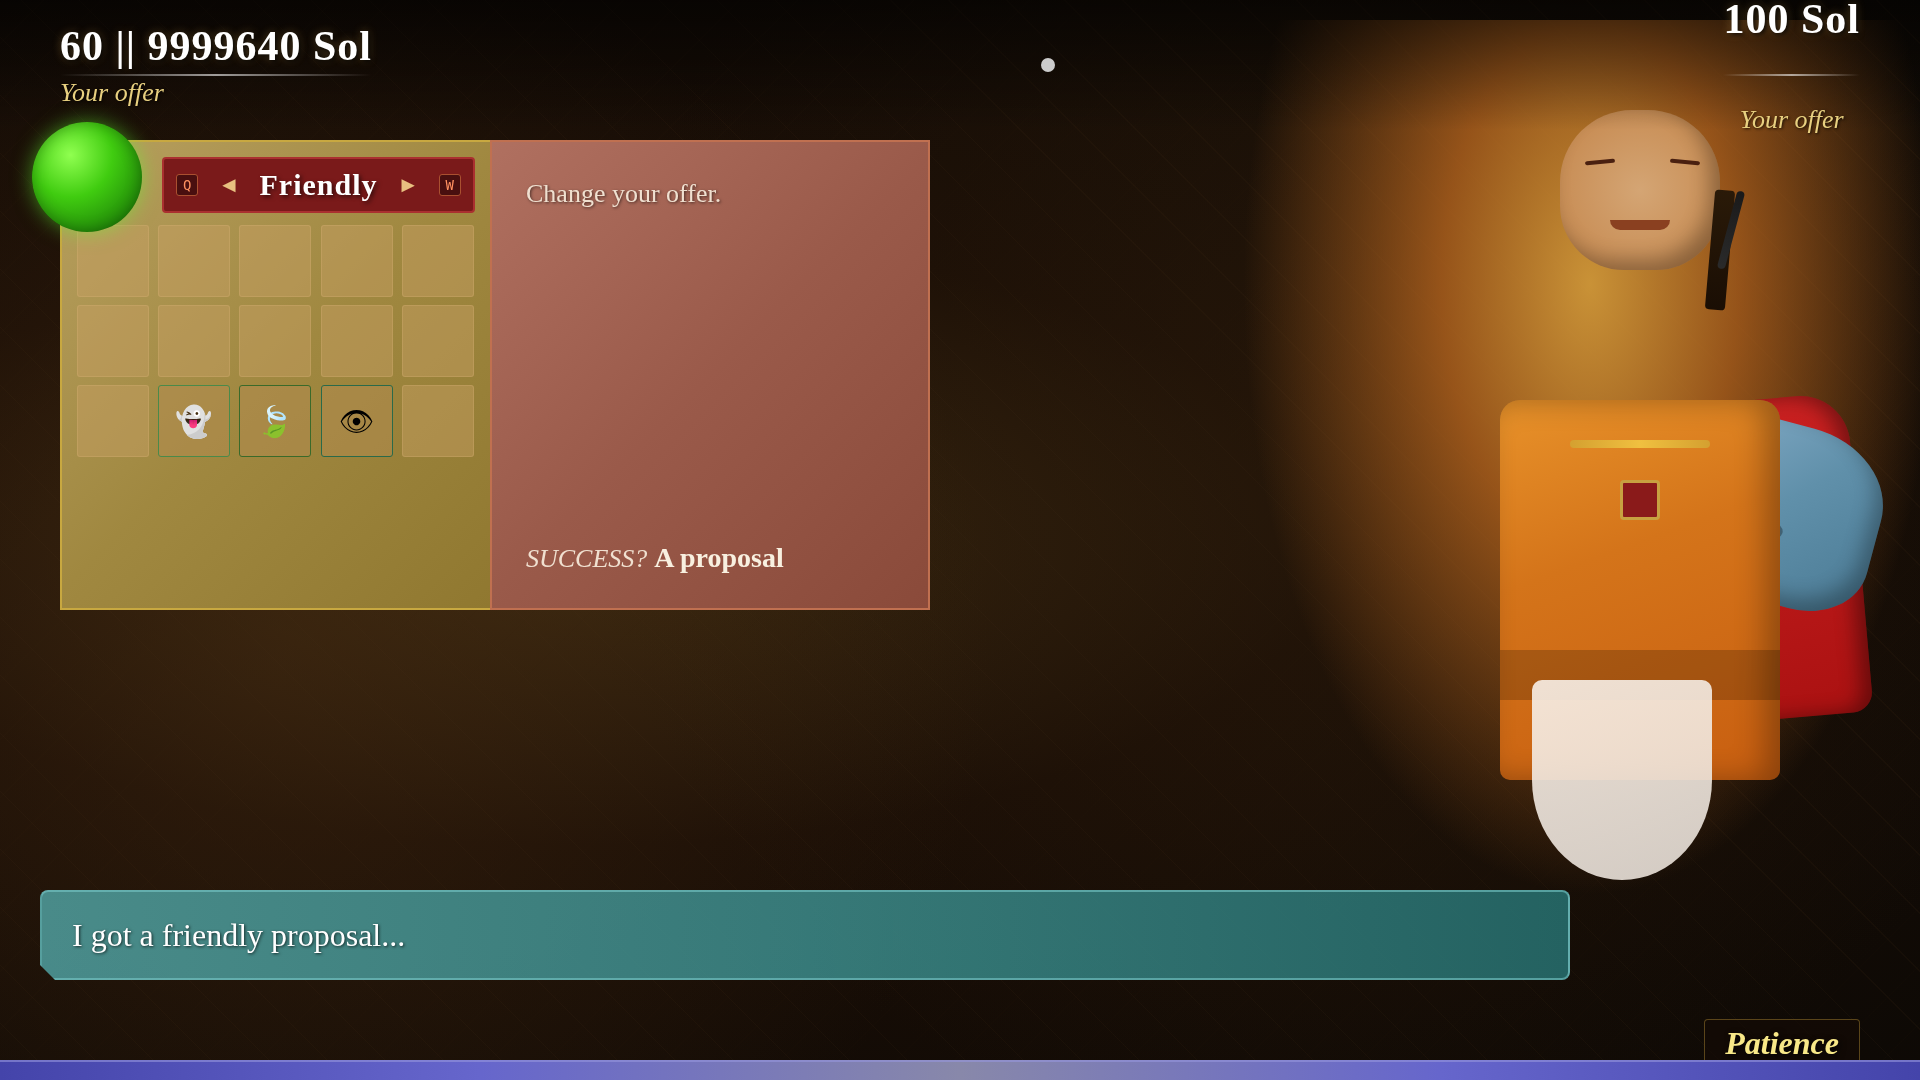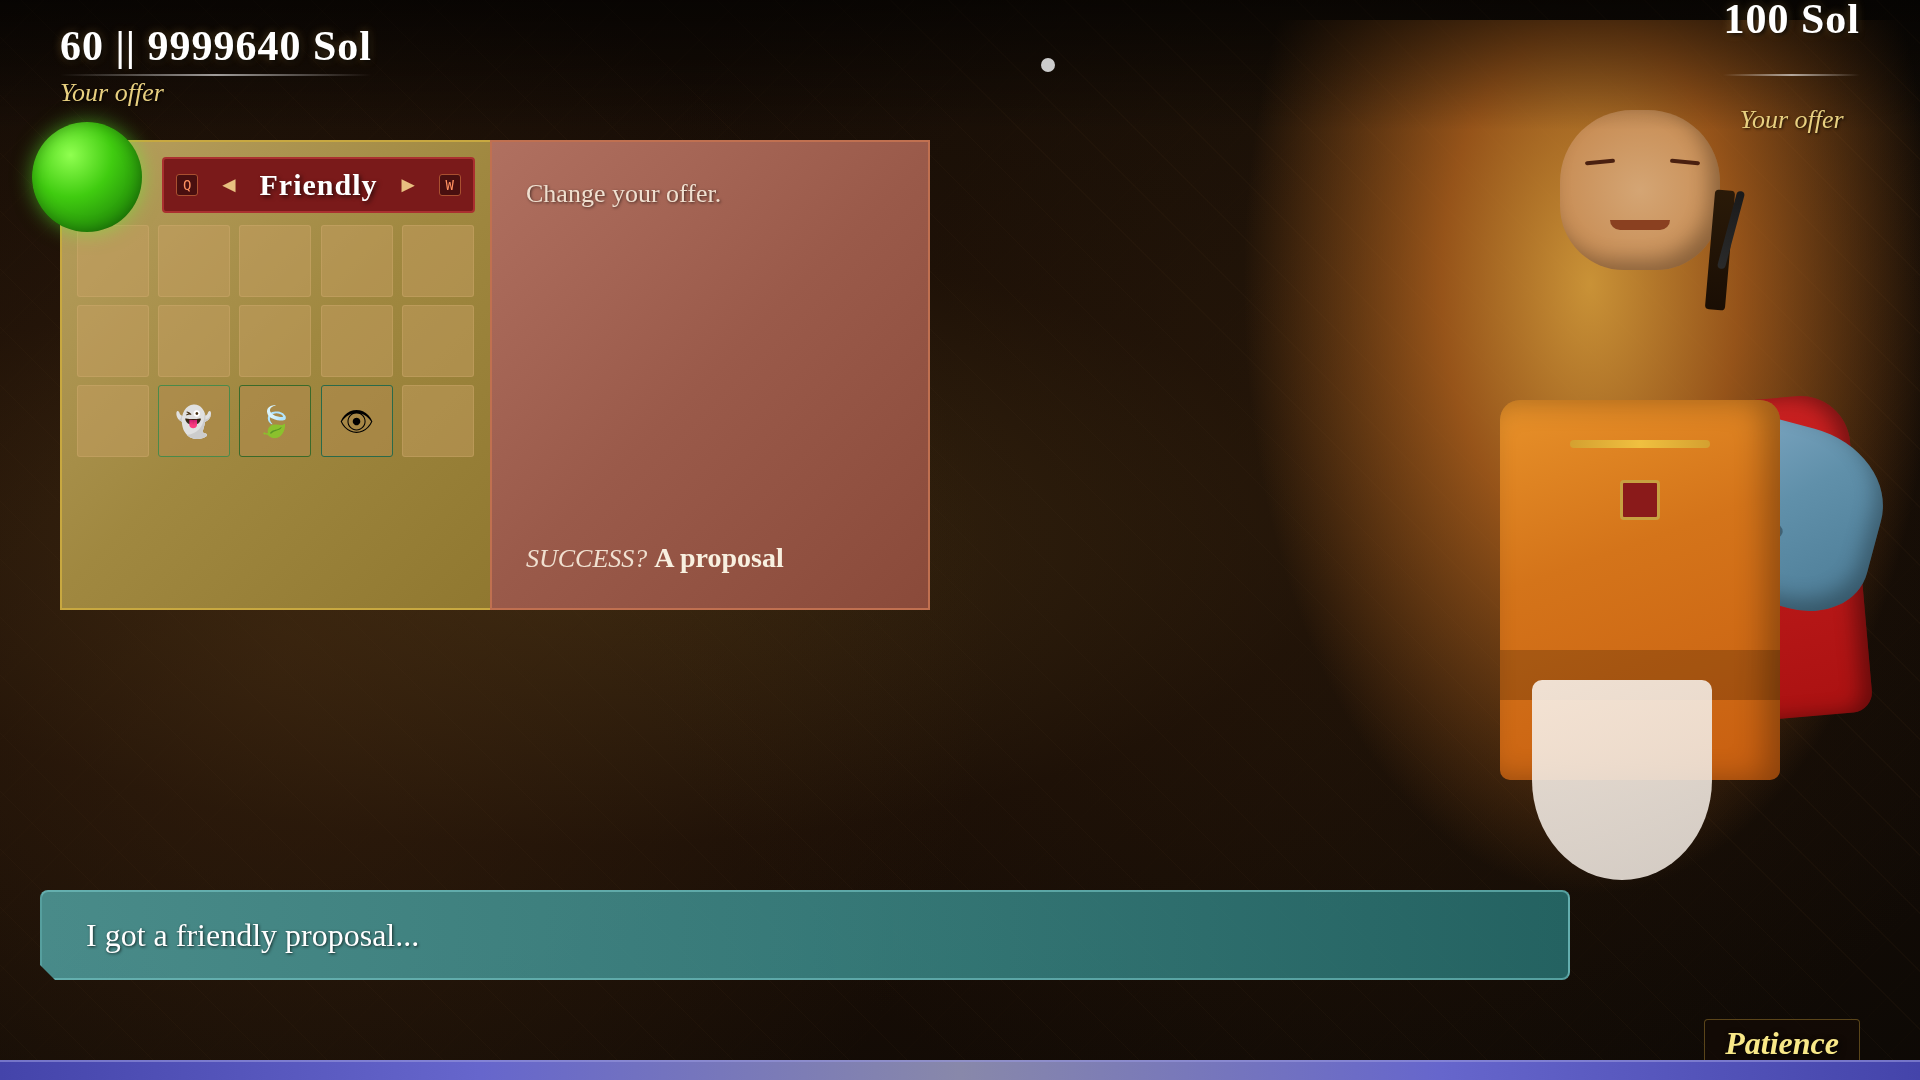--- a/index.html
+++ b/index.html
@@ -319,21 +319,21 @@
       position: absolute;
       bottom: 100px;
       left: 40px;
       right: 350px;
       height: 90px;
       background: linear-gradient(90deg, rgba(80,160,160,0.85) 0%, rgba(60,140,140,0.85) 50%, rgba(40,120,120,0.8) 100%);
       border: 2px solid rgba(120,200,200,0.6);
       border-radius: 8px;
       display: flex;
       align-items: center;
-      padding: 15px 44px;
+      padding: 15px 30px;
       clip-path: polygon(0 0, 100% 0, 100% 100%, 15px 100%, 0 calc(100% - 15px));
       margin-top: 8px;
     }
 
     .dialogue-text {
       font-size: 32px;
       color: #ffffff;
       font-family: Georgia, serif;
       text-shadow: 1px 1px 3px rgba(0,0,0,0.7);
     }

